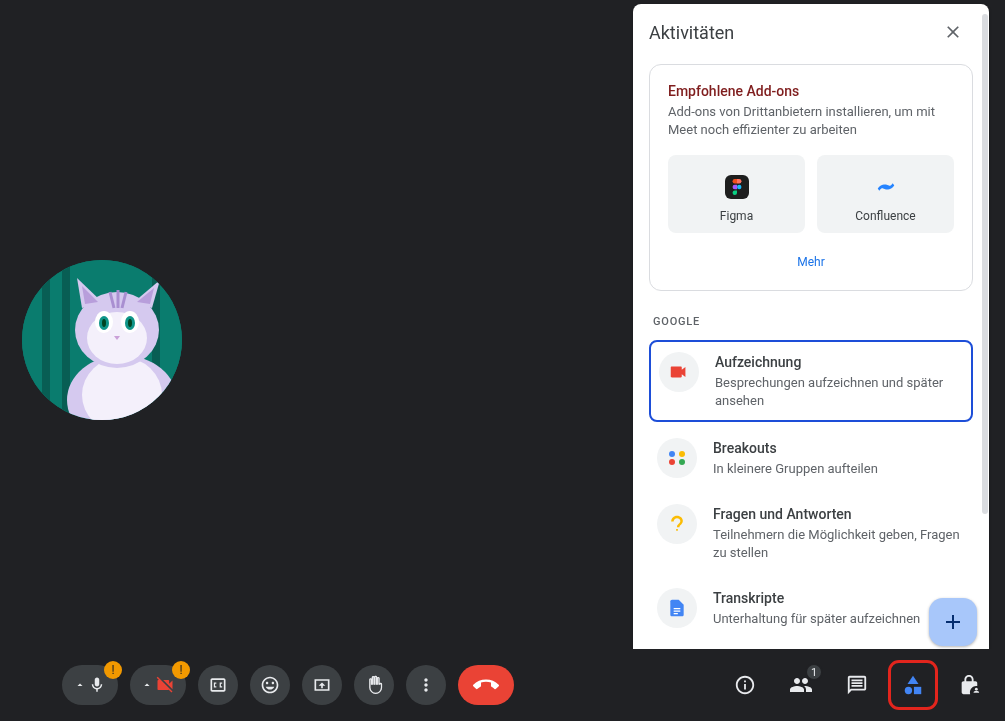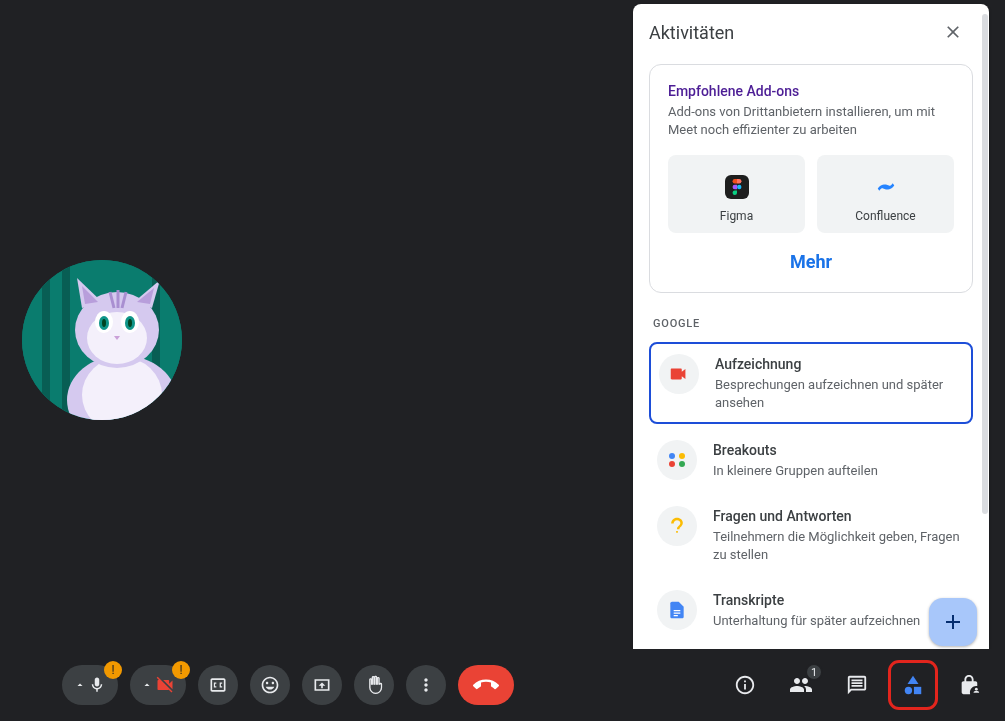--- a/index.html
+++ b/index.html
@@ -57,35 +57,35 @@
     }
     
     .panel-body { flex: 1; overflow-y: auto; padding: 0 16px 16px 16px; position: relative; }
     
     .addons-card {
       border: 1px solid #dadce0;
       border-radius: 12px;
       padding: 18px 18px 20px 18px;
       margin-top: 4px;
     }
-    .addons-title { font-size: 14px; color: #4c1d95; font-weight: 500; }
+    .addons-title { font-size: 14px; color: #7f1d1d; font-weight: 500; }
     .addons-sub { font-size: 13px; color: #5f6368; line-height: 1.4; margin-top: 4px; }
     .addons-row { display: flex; gap: 12px; margin-top: 16px; }
     .addon-item {
       flex: 1;
       display: flex; flex-direction: column; align-items: center;
       padding: 10px 4px; border-radius: 8px; cursor: pointer;
       background: #f1f3f4;
       min-height: 78px;
       justify-content: flex-end;
     }
     .addon-icon { width: 24px; height: 24px; border-radius: 6px; margin-bottom: 10px; display: flex; align-items: center; justify-content: center; }
     .addon-label { font-size: 12px; color: #3c4043; }
     .more-link { text-align: center; margin-top: 18px; }
-    .more-link a { color: #1a73e8; text-decoration: none; font-size: 18px; font-weight: 700; cursor: pointer; }
+    .more-link a { color: #1a73e8; text-decoration: none; font-size: 12px; font-weight: 400; cursor: pointer; }
     
     .section-header {
       text-transform: uppercase;
       font-size: 11px;
       color: #5f6368;
       letter-spacing: 0.8px;
       font-weight: 500;
       margin: 24px 0 12px 4px;
     }
     

